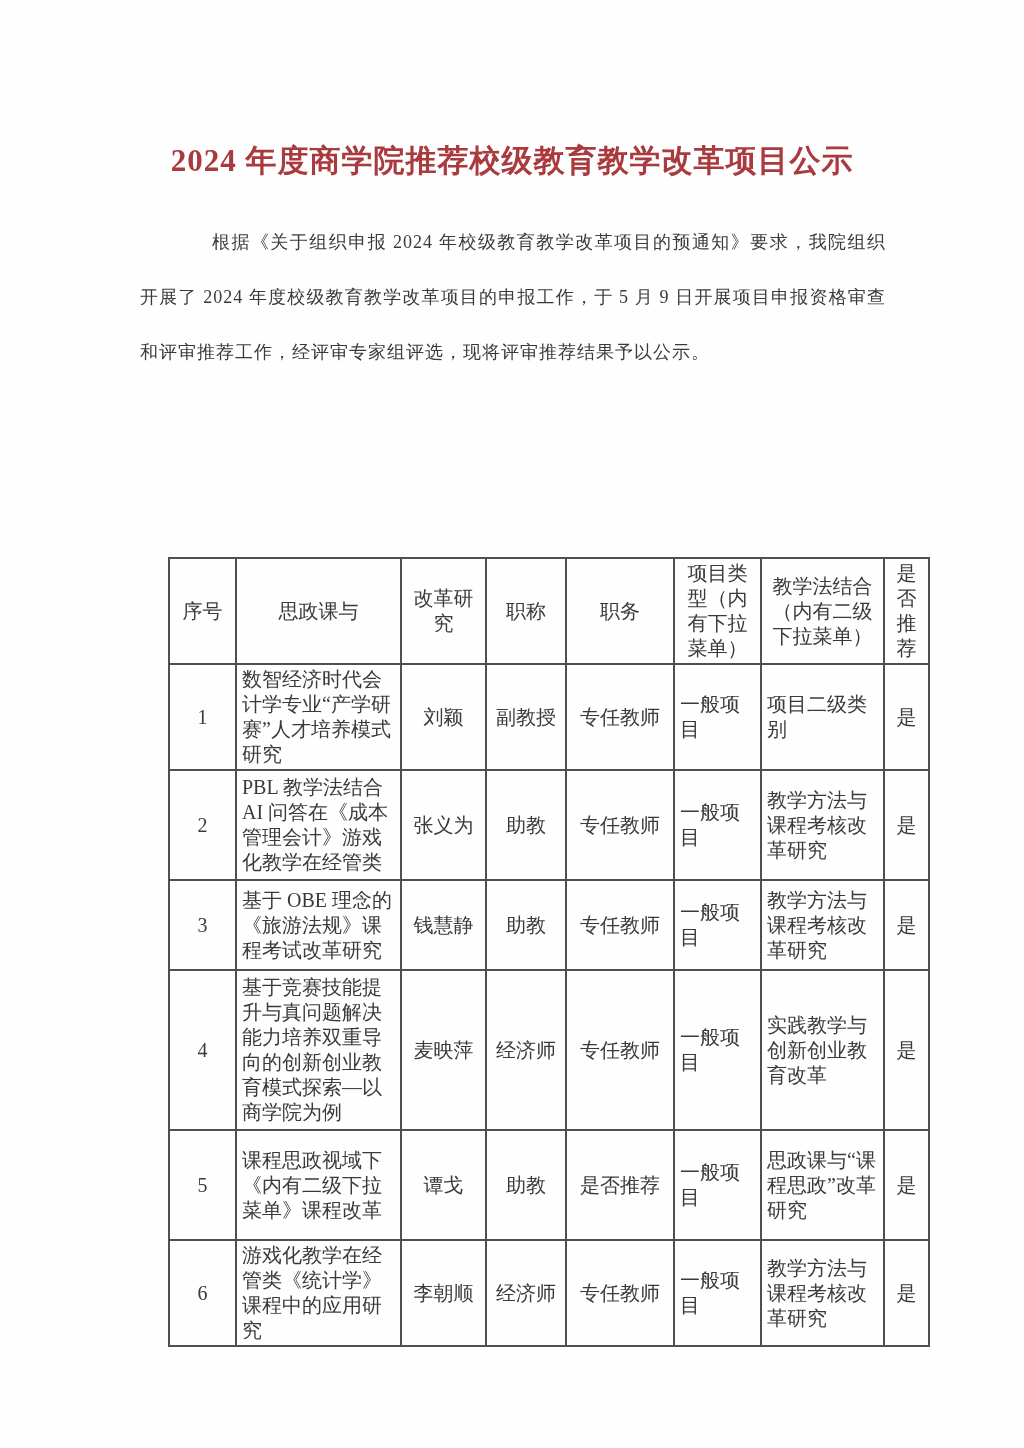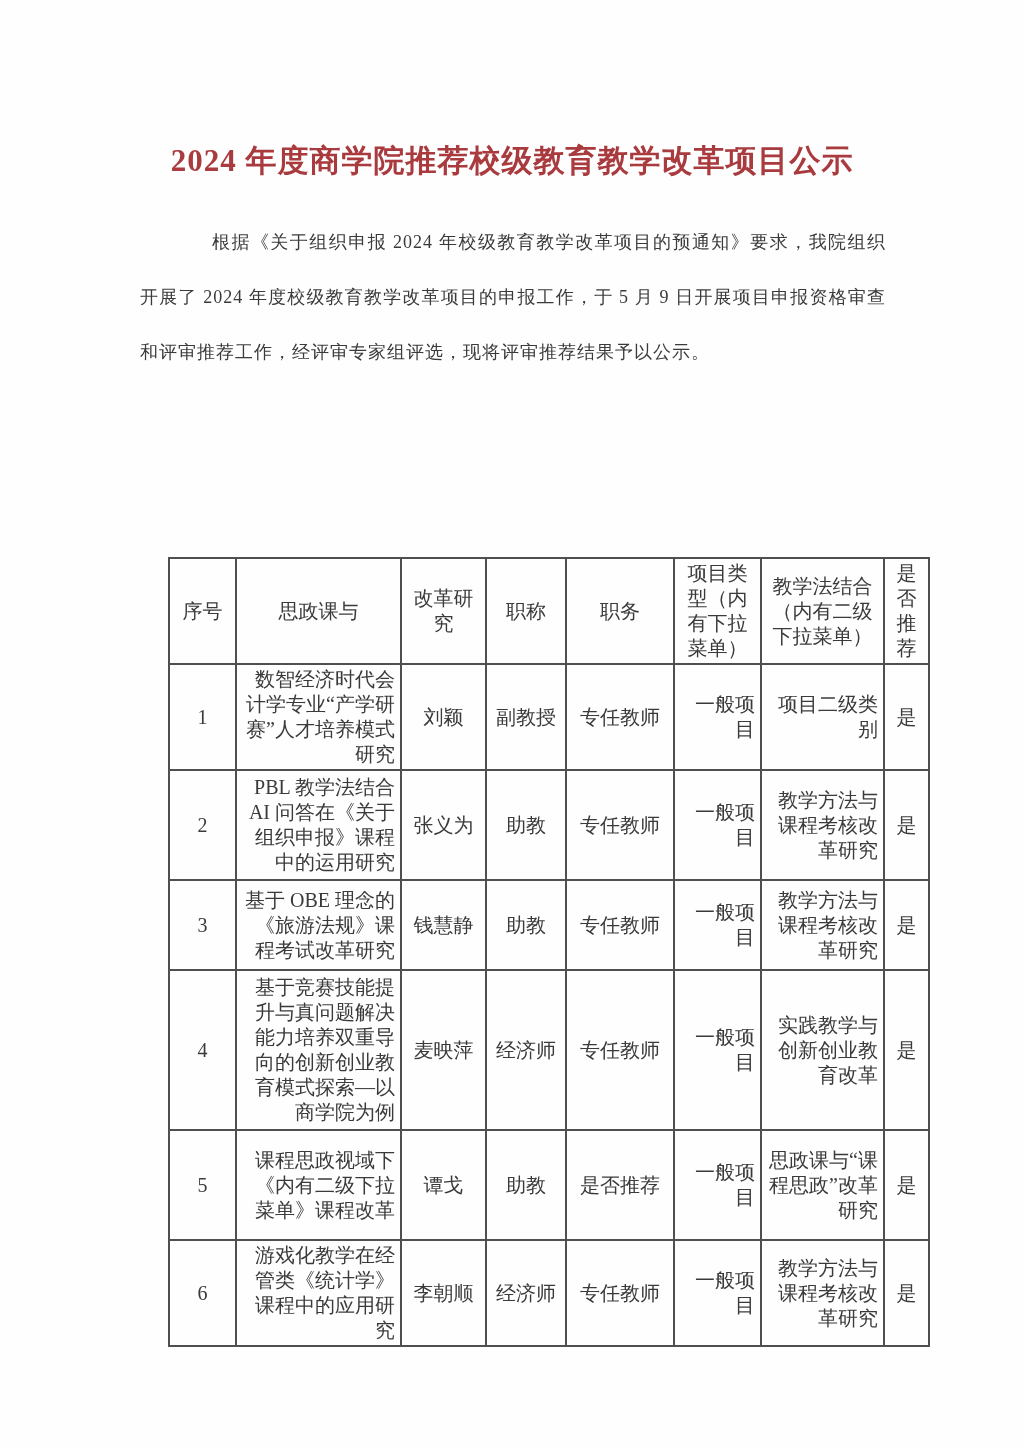--- a/index.html
+++ b/index.html
@@ -58,21 +58,21 @@
     font-weight: normal;
     vertical-align: middle;
     text-align: center;
     padding: 2px 5px;
     color: #3a3a3a;
     word-break: break-all;
     overflow-wrap: anywhere;
     margin-top: 44px;
   }
   .project-table td.c-left {
-    text-align: right;
+    text-align: left;
   }
   .project-table tr.h-header { height: 105px; }
   .project-table tr.h-r1 { height: 103px; }
   .project-table tr.h-r2 { height: 110px; }
   .project-table tr.h-r3 { height: 90px;  }
   .project-table tr.h-r4 { height: 160px; }
   .project-table tr.h-r5 { height: 110px; }
   .project-table tr.h-r6 { height: 102px; }
 </style>
 </head>
@@ -113,21 +113,21 @@
         <td>刘颖</td>
         <td>副教授</td>
         <td>专任教师</td>
         <td class="c-left">一般项目</td>
         <td class="c-left">项目二级类别</td>
         <td>是</td>
       </tr>
 
       <tr class="h-r2">
         <td>2</td>
-        <td class="c-left">PBL 教学法结合 AI 问答在《关于组织申报》课程中的运用研究</td>
+        <td class="c-left">PBL 教学法结合 AI 问答在《成本管理会计》游戏化教学在经管类</td>
         <td>张义为</td>
         <td>助教</td>
         <td>专任教师</td>
         <td class="c-left">一般项目</td>
         <td class="c-left">教学方法与课程考核改革研究</td>
         <td>是</td>
       </tr>
 
       <tr class="h-r3">
         <td>3</td>

